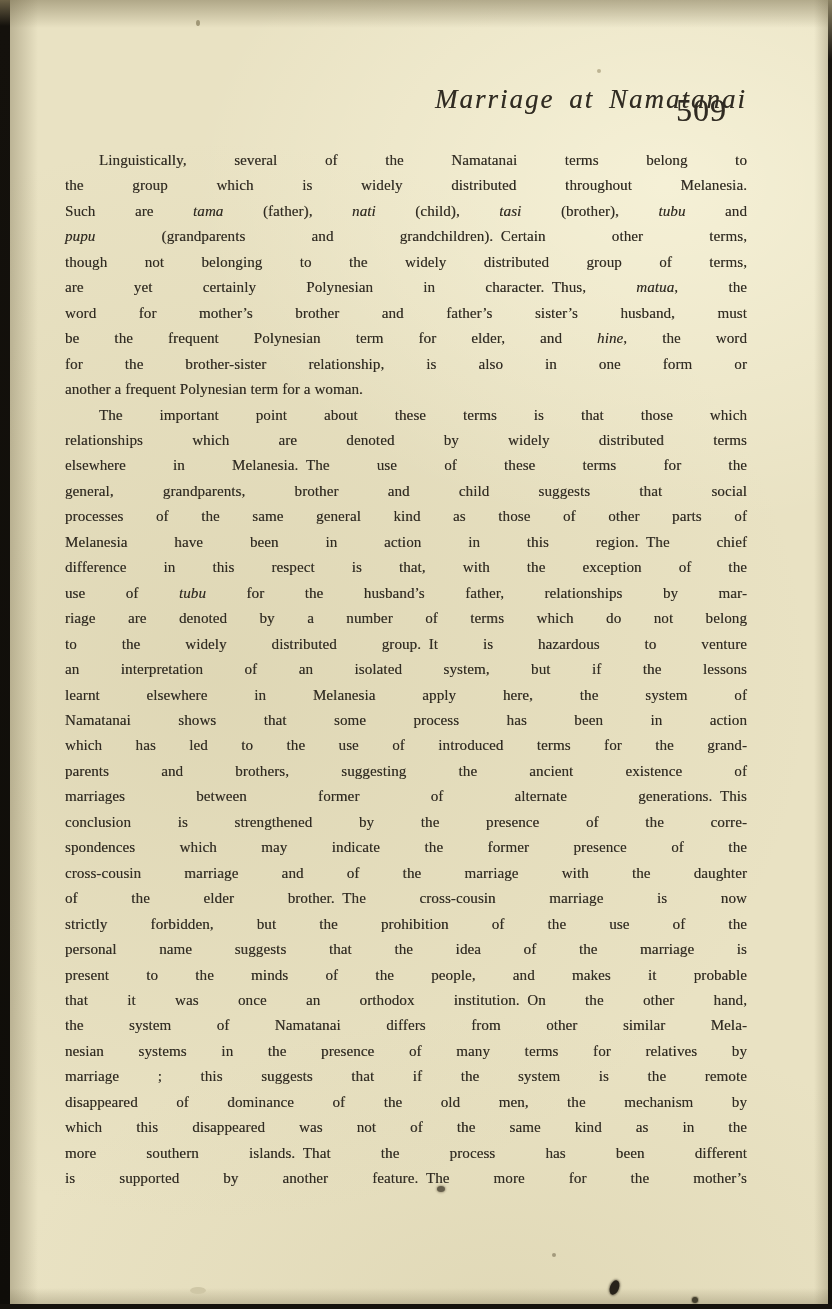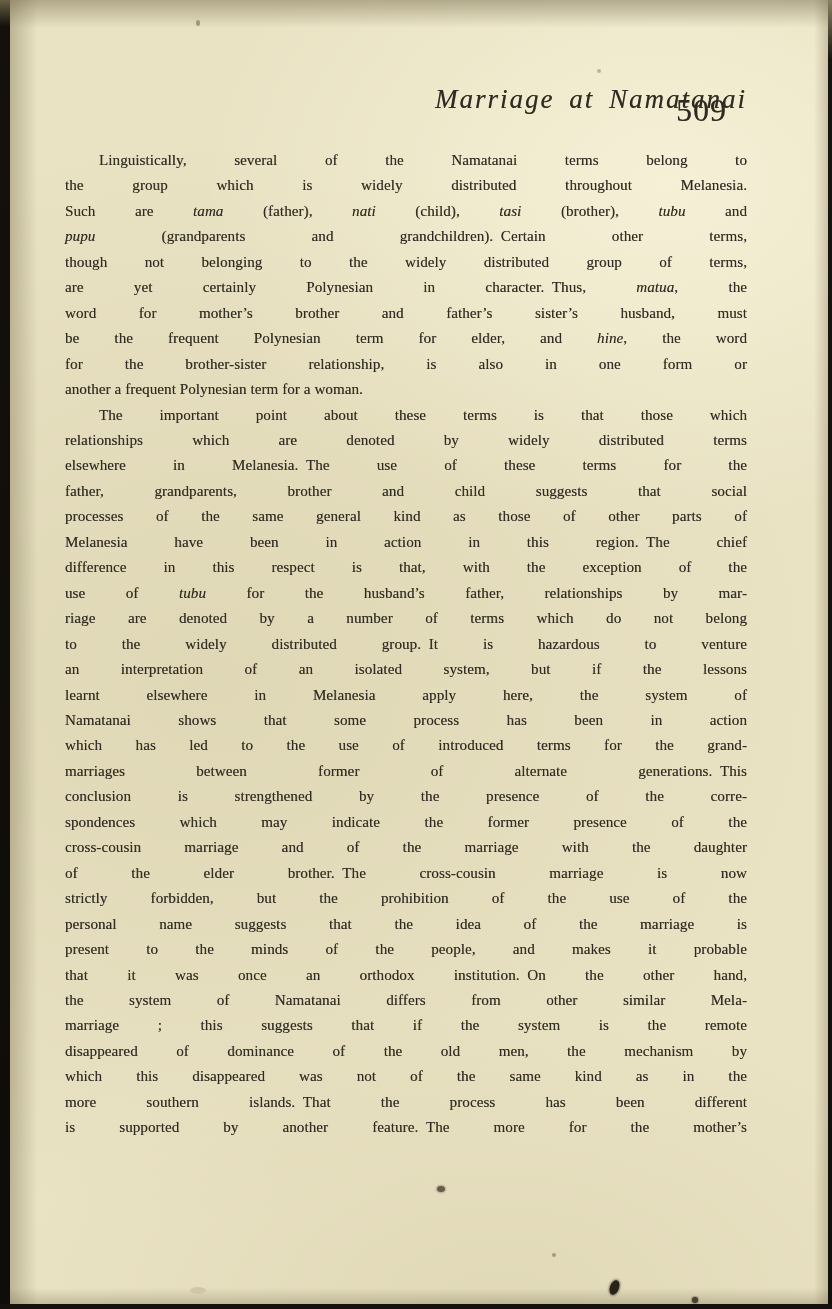--- a/index.html
+++ b/index.html
@@ -89,41 +89,43 @@
         <div class="line">are yet certainly Polynesian in character. Thus, <em>matua</em>, the</div>
         <div class="line">word for mother’s brother and father’s sister’s husband, must</div>
         <div class="line">be the frequent Polynesian term for elder, and <em>hine</em>, the word</div>
         <div class="line">for the brother-sister relationship, is also in one form or</div>
         <div class="line last">another a frequent Polynesian term for a woman.</div>
       </div>
       <div class="paragraph">
         <div class="line indent">The important point about these terms is that those which</div>
         <div class="line">relationships which are denoted by widely distributed terms</div>
         <div class="line">elsewhere in Melanesia. The use of these terms for the</div>
-        <div class="line">father, grandparents, brother and child suggests that social</div>
+        <div class="line">general, grandparents, brother and child suggests that social</div>
         <div class="line">processes of the same general kind as those of other parts of</div>
         <div class="line">Melanesia have been in action in this region. The chief</div>
         <div class="line">difference in this respect is that, with the exception of the</div>
         <div class="line">use of <em>tubu</em> for the husband’s father, relationships by mar-</div>
         <div class="line">riage are denoted by a number of terms which do not belong</div>
         <div class="line">to the widely distributed group. It is hazardous to venture</div>
         <div class="line">an interpretation of an isolated system, but if the lessons</div>
         <div class="line">learnt elsewhere in Melanesia apply here, the system of</div>
         <div class="line">Namatanai shows that some process has been in action</div>
         <div class="line">which has led to the use of introduced terms for the grand-</div>
+        <div class="line">parents and brothers, suggesting the ancient existence of</div>
         <div class="line">marriages between former of alternate generations. This</div>
         <div class="line">conclusion is strengthened by the presence of the corre-</div>
         <div class="line">spondences which may indicate the former presence of the</div>
         <div class="line">cross-cousin marriage and of the marriage with the daughter</div>
         <div class="line">of the elder brother. The cross-cousin marriage is now</div>
         <div class="line">strictly forbidden, but the prohibition of the use of the</div>
         <div class="line">personal name suggests that the idea of the marriage is</div>
         <div class="line">present to the minds of the people, and makes it probable</div>
         <div class="line">that it was once an orthodox institution. On the other hand,</div>
         <div class="line">the system of Namatanai differs from other similar Mela-</div>
+        <div class="line">nesian systems in the presence of many terms for relatives by</div>
         <div class="line">marriage ; this suggests that if the system is the remote</div>
         <div class="line">disappeared of dominance of the old men, the mechanism by</div>
         <div class="line">which this disappeared was not of the same kind as in the</div>
         <div class="line">more southern islands. That the process has been different</div>
         <div class="line">is supported by another feature. The more for the mother’s</div>
       </div>
     </div>
 
   <div class="speck speck-a"></div>
   <div class="speck speck-b"></div>

